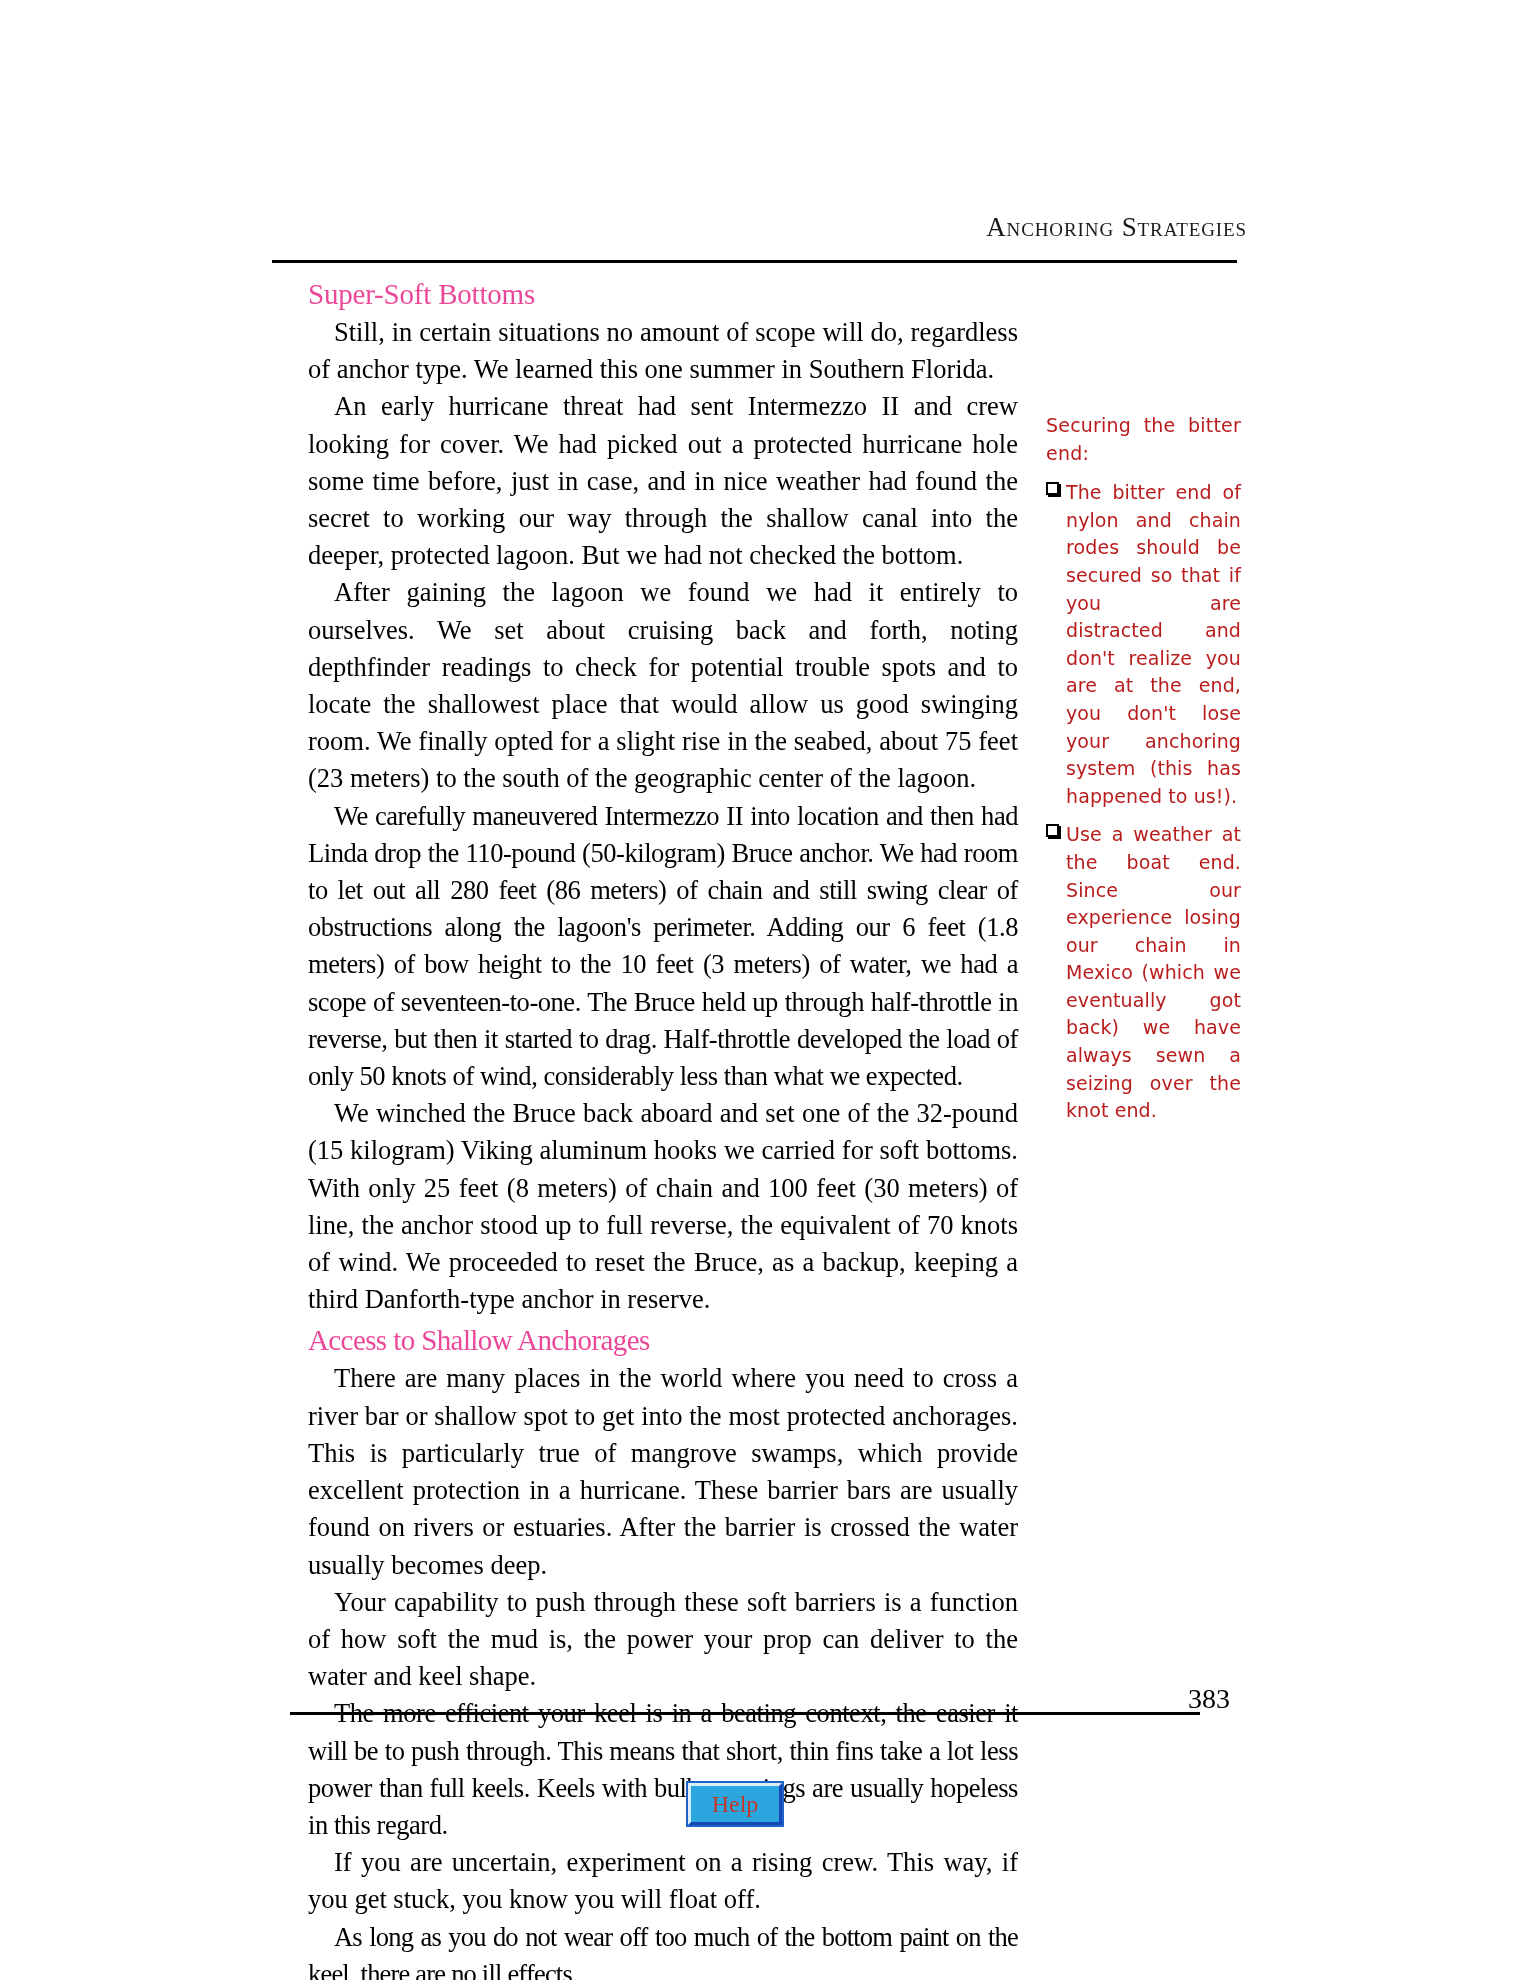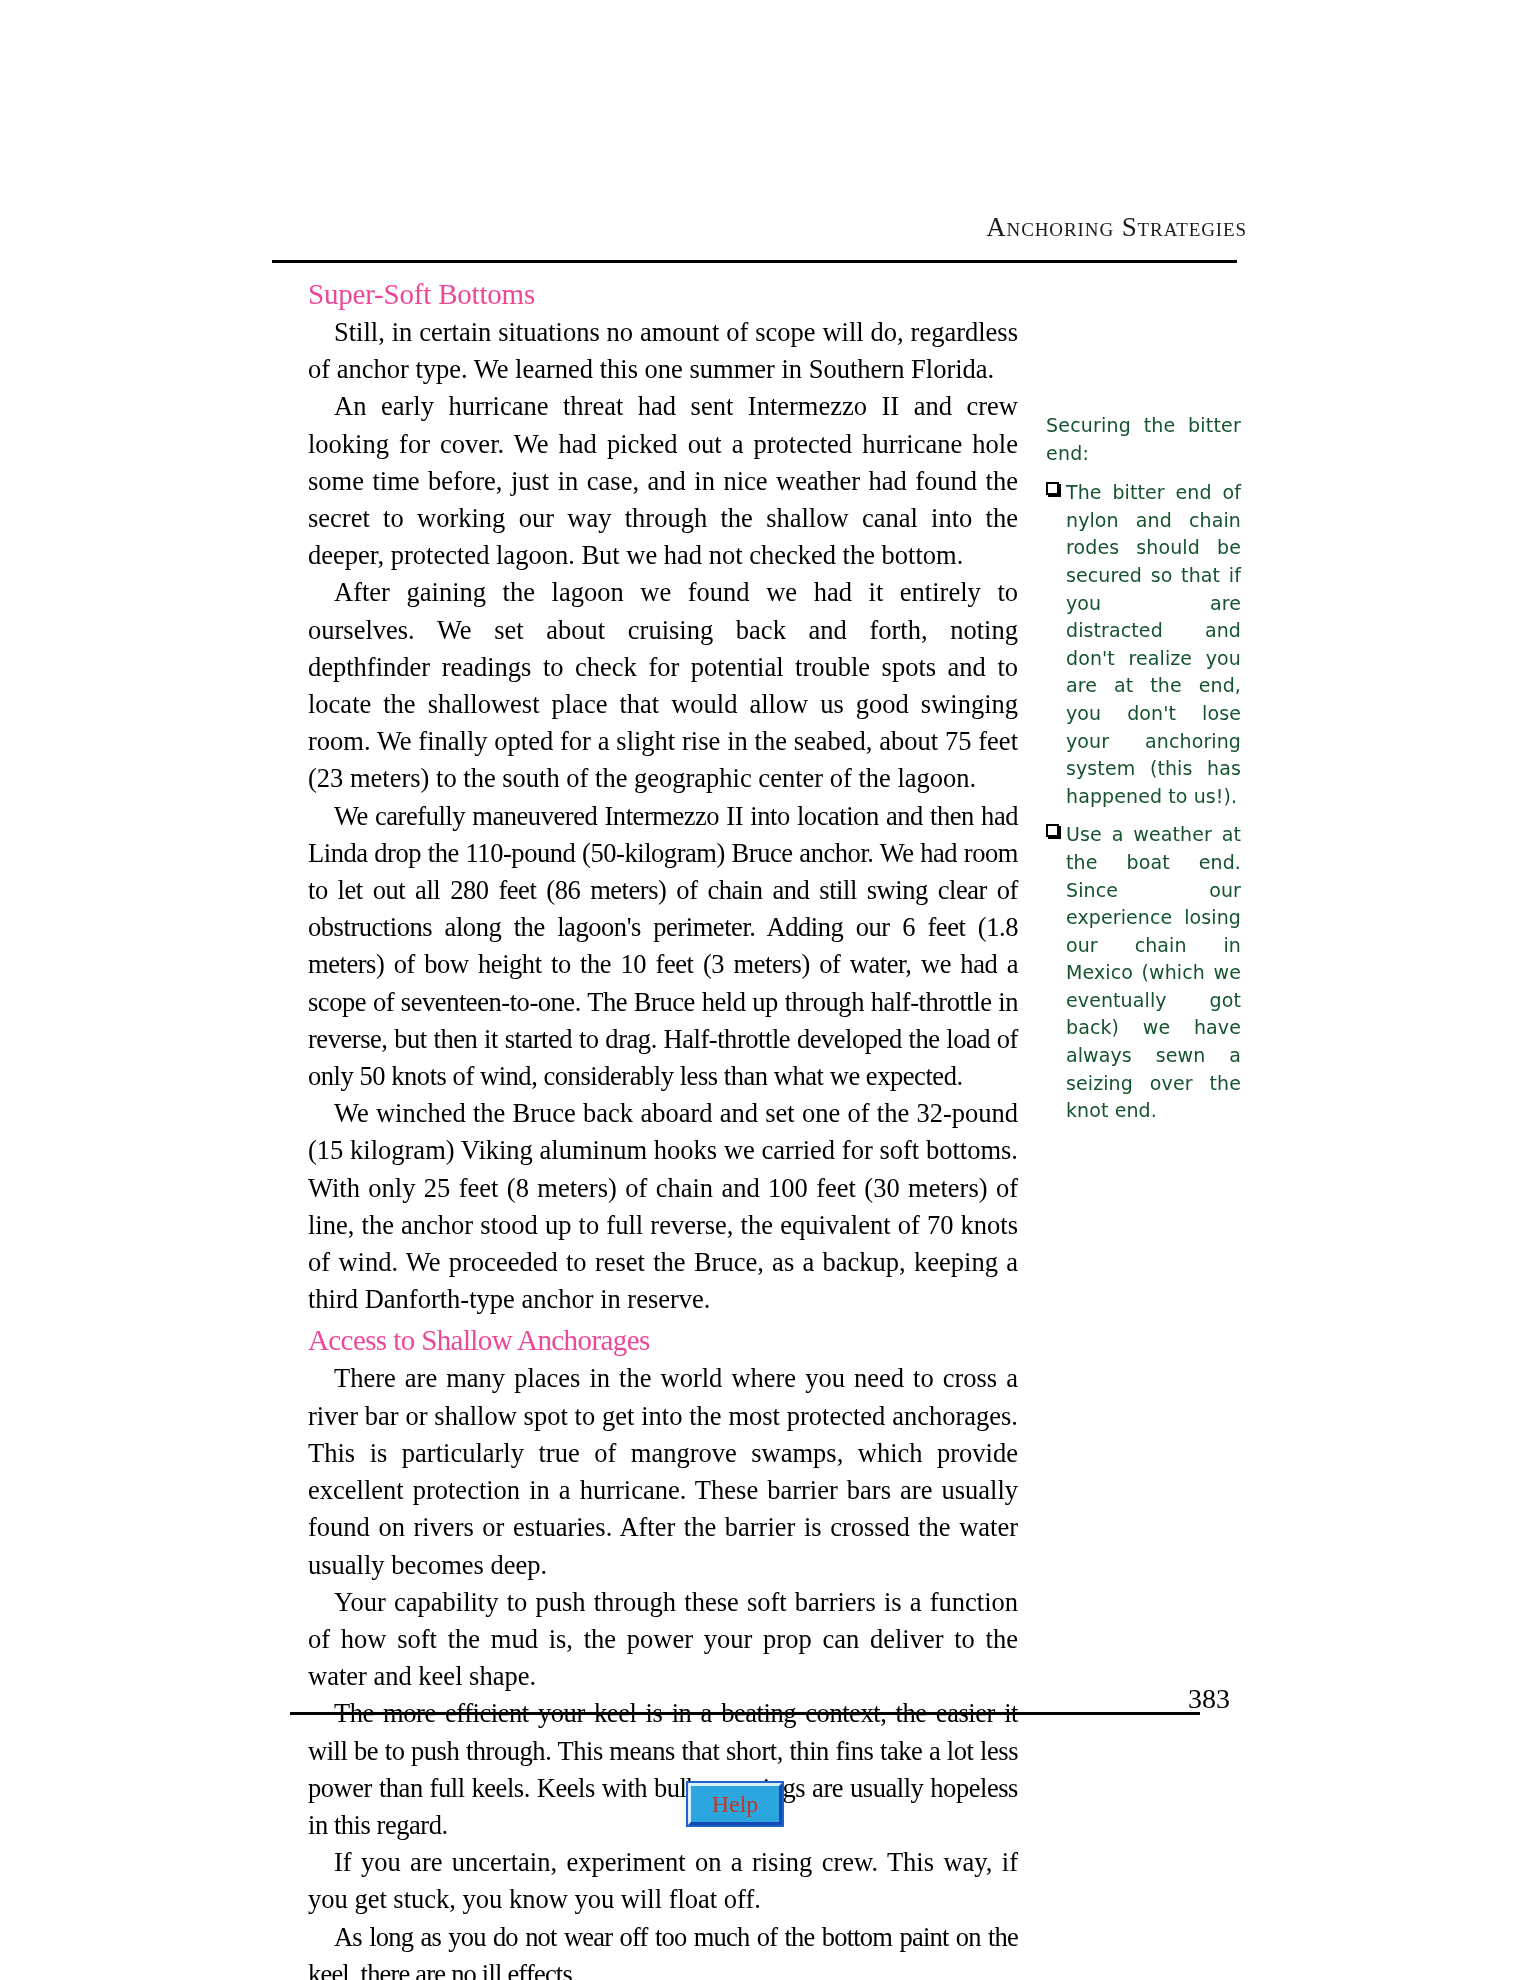--- a/index.html
+++ b/index.html
@@ -86,21 +86,21 @@
 
   
   .sidebar {
     position: absolute;
     left: 1046px;
     top: 412px;
     width: 195px;
     font-family: "DejaVu Sans", sans-serif;
     font-size: 19px;
     line-height: 27.6px;
-    color: #14532d;
+    color: #b91c1c;
   }
   .sidebar .sb-intro {
     margin: 0 0 12px 0;
     text-align: justify;
     letter-spacing: 0.2px;
   }
   .sidebar ul.sb-list {
     list-style: none;
     margin: 0;
     padding: 0;

